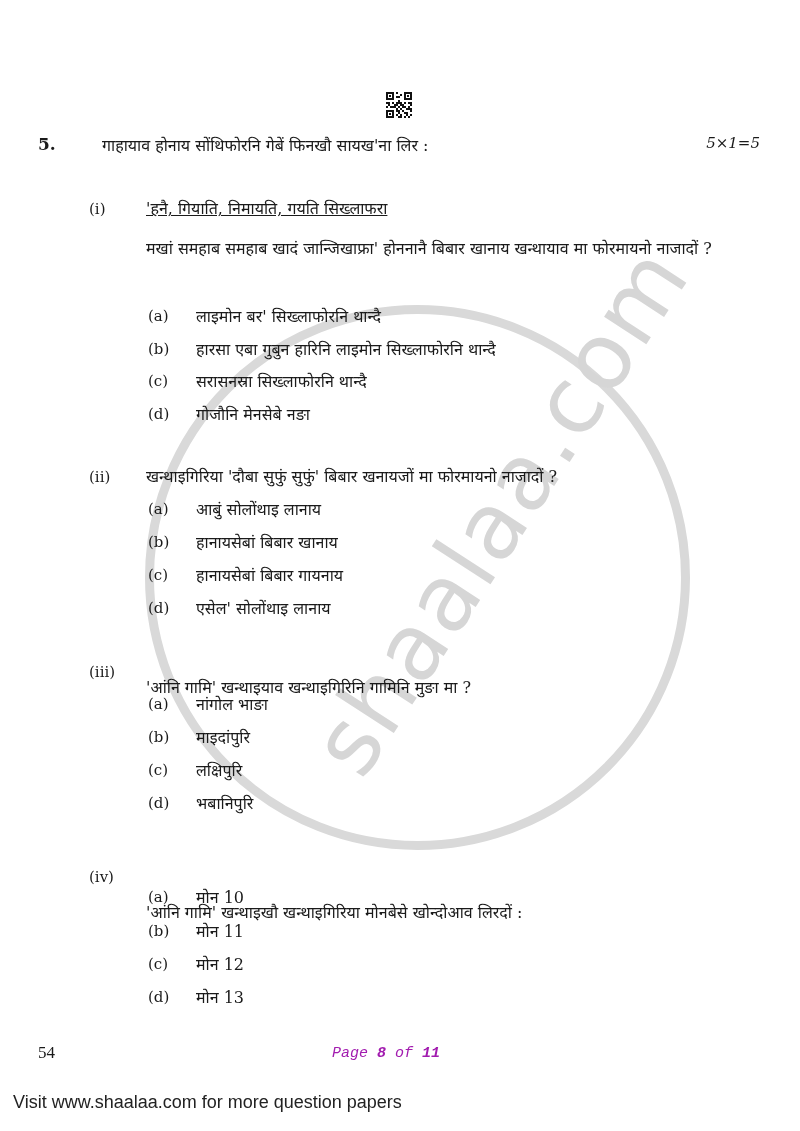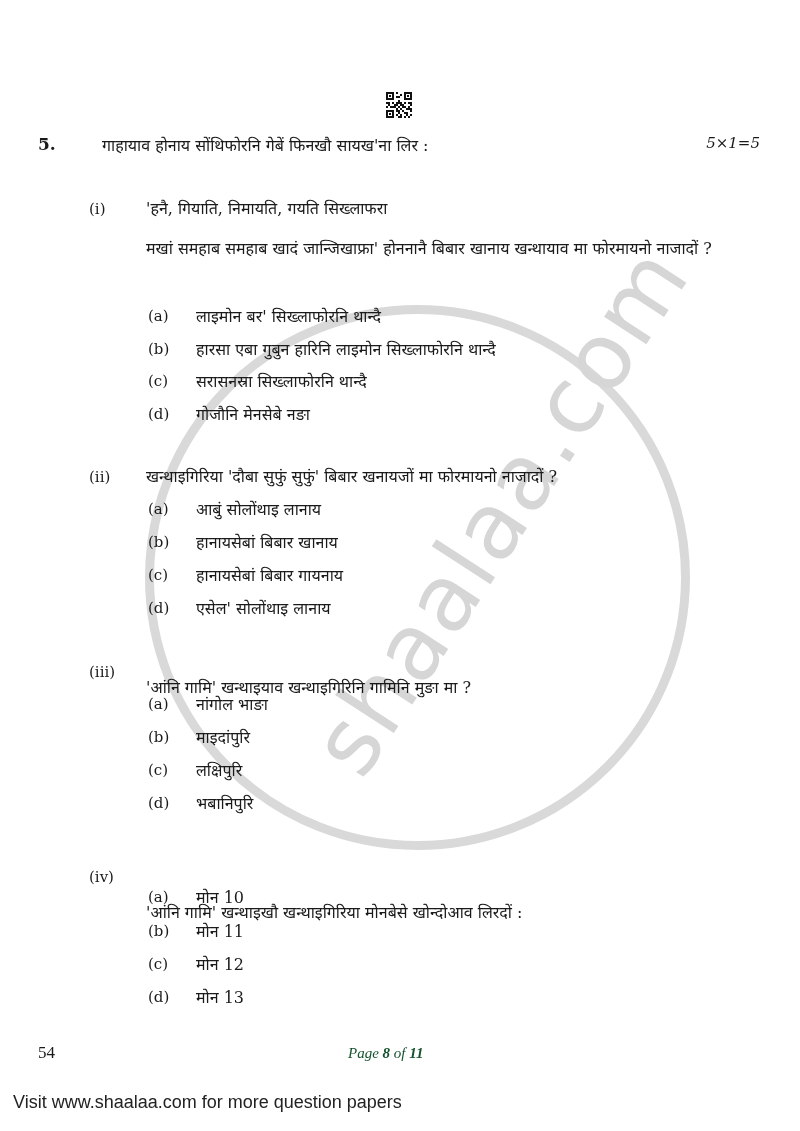--- a/index.html
+++ b/index.html
@@ -29,21 +29,21 @@
     .sub { position: absolute; left: 0; width: 800px; }
     .sub-roman { position: absolute; left: 89px; font-size: 15px; }
     .sub-text { position: absolute; left: 146px; font-size: 16px; white-space: nowrap; }
     .sub-cont { position: absolute; left: 146px; width: 580px; font-size: 16px; line-height: 33px; text-align: justify; }
 
     .opt { position: absolute; left: 0; width: 800px; height: 30px; }
     .opt-label { position: absolute; left: 148px; font-size: 15px; }
     .opt-text { position: absolute; left: 196px; font-size: 16px; white-space: nowrap; text-align: right; }
 
     .footer-code { position: absolute; left: 38px; top: 1043px; font-family: Liberation Serif, serif; font-size: 17px; }
-    .footer-page { position: absolute; left: 348px; top: 1045px; font-family: Liberation Serif, serif; font-style: italic; font-size: 15px; color: #14532d; }
+    .footer-page { position: absolute; left: 332px; top: 1045px; font-family: Liberation Mono, monospace; font-style: italic; font-size: 15px; color: #a21caf; }
     .footer-page b { font-weight: bold; }
     .footer-visit { position: absolute; left: 13px; top: 1092px; font-family: "Liberation Sans", sans-serif; font-size: 18px; color: #222; }
   </style>
 </head>
 <body>
 
 <div class="watermark-circle"></div>
 <div class="watermark-text">shaalaa.com</div>
 
 <svg class="qr" viewBox="0 0 13 13" shape-rendering="crispEdges">
@@ -54,21 +54,21 @@
 <div class="content">
 
   <div class="q-head">
     <span class="q-num">5.</span>
     <span class="q-text">गाहायाव होनाय सोंथिफोरनि गेबें फिनखौ सायख'ना लिर :</span>
     <span class="q-marks">5×1=5</span>
   </div>
 
   <div class="sub" style="top:197px;">
     <span class="sub-roman" style="top:3px;">(i)</span>
-    <span class="sub-text" style="top:0;">'हनै, गियाति, निमायति, गयति सिख्लाफरा</span>
+    <span class="sub-text" style="top:0;text-decoration:underline;">'हनै, गियाति, निमायति, गयति सिख्लाफरा</span>
     <div class="sub-cont" style="top:35px;">मखां समहाब समहाब खादं जान्जिखाफ्रा' होननानै बिबार खानाय खन्थायाव मा फोरमायनो नाजादों ?</div>
   </div>
   <div class="opt" style="top:305px;">
     <span class="opt-label" style="top:2px;">(a)</span>
     <span class="opt-text">लाइमोन बर' सिख्लाफोरनि थान्दै</span>
   </div>
   <div class="opt" style="top:338px;">
     <span class="opt-label" style="top:2px;">(b)</span>
     <span class="opt-text">हारसा एबा गुबुन हारिनि लाइमोन सिख्लाफोरनि थान्दै</span>
   </div>

